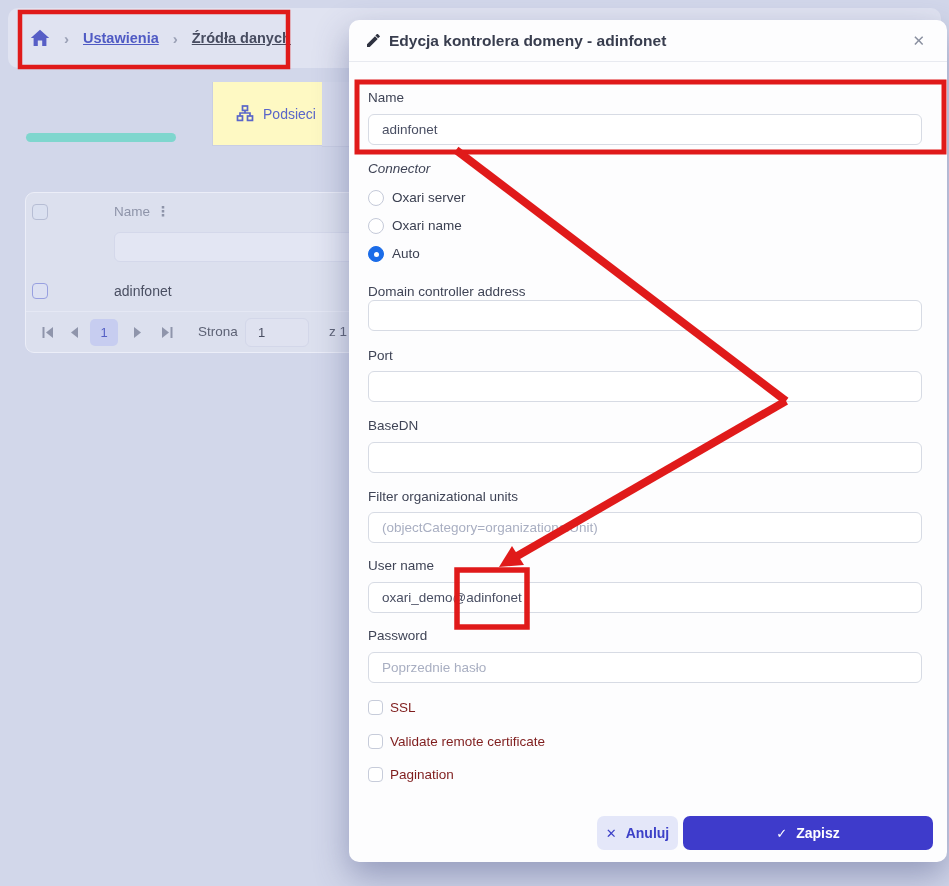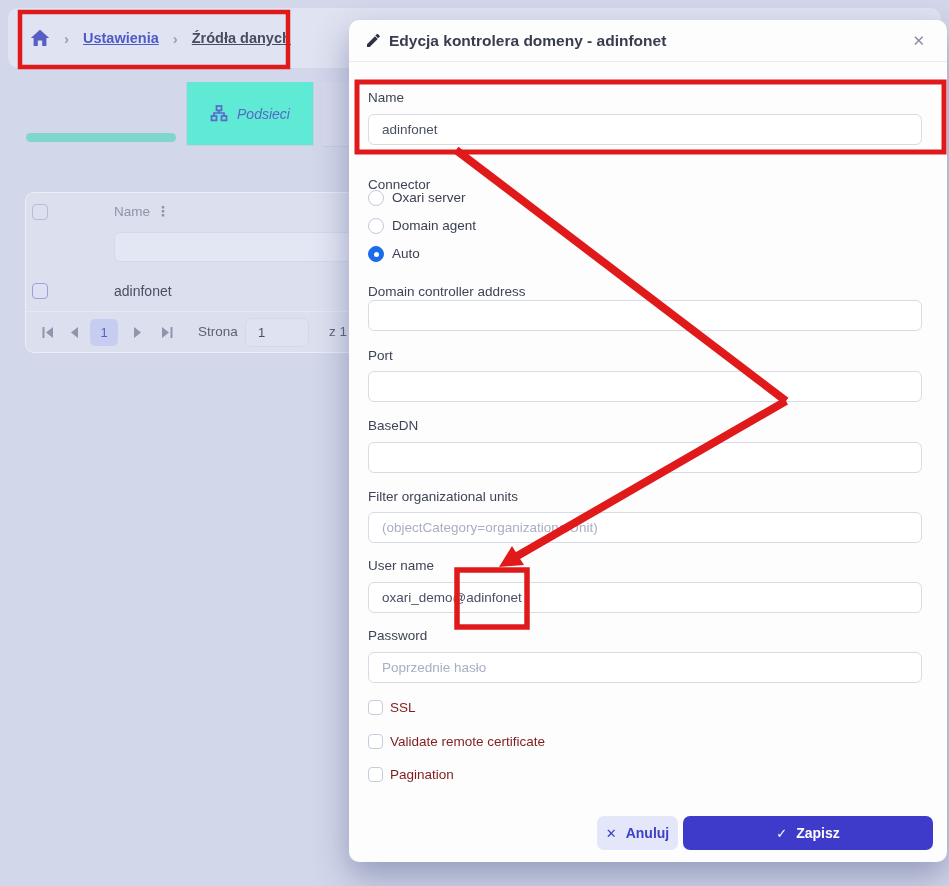--- a/index.html
+++ b/index.html
@@ -10,22 +10,22 @@
   
   .crumbbar{left:8px;top:8px;width:933px;height:60px;background:#e0e3f1;border-radius:10px;
             display:flex;align-items:center;padding-left:22px;box-sizing:border-box;gap:14px;}
   .crumb-link{font-size:14.5px;font-weight:700;color:#4f5ac4;text-decoration:underline;cursor:pointer;}
   .crumb-current{font-size:14.5px;font-weight:700;color:#474c60;text-decoration:underline;}
   .crumb-sep{color:#9ba1b6;font-size:15px;font-weight:700;}
 
   .tab{box-sizing:border-box;display:flex;align-items:center;justify-content:center;gap:9px;font-size:14px;}
   .tab-active{left:8px;top:82px;width:186px;height:64px;background:#e0e3f1;border-radius:9px 9px 0 0;color:#3c4153;}
   .tab-indicator{left:26px;top:133px;width:150px;height:9px;background:#7fd6ce;border-radius:5px;}
-  .tab-inactive{left:186px;top:82px;width:128px;height:64px;background:#5eead4;color:#5a66c9;
-                border-left:1px solid #c9cee3;border-right:1px solid #c9cee3;border-bottom:1px solid #c9cee3;font-style:italic;}
+  .tab-inactive{left:212px;top:82px;width:128px;height:64px;background:#fef9c3;color:#5a66c9;
+                border-left:1px solid #c9cee3;border-right:1px solid #c9cee3;border-bottom:1px solid #c9cee3;}
   .tab-sliver{left:322px;top:82px;width:30px;height:64px;background:#d6daec;border-bottom:1px solid #c9cee3;}
 
   
   .card{left:25px;top:192px;width:560px;height:161px;background:#dce0ee;border:1px solid #eceef8;
         border-radius:9px;box-sizing:border-box;}
   .cb{box-sizing:border-box;width:16px;height:16px;border-radius:4px;background:#dae0f0;border:1.5px solid #b6bdd4;}
   .cb-row{background:#dde1f2;border:1.5px solid #98a0e0;}
   .th-name{font-size:13.5px;color:#8e94a9;}
   .dots{color:#8e94a9;font-size:14px;font-weight:700;letter-spacing:0;}
   .filter-input{box-sizing:border-box;background:#e3e6f3;border:1px solid #d4d8ea;border-radius:6px;}
@@ -145,25 +145,25 @@
             <path d="M2 11.3V14h2.7l8-8-2.7-2.7-8 8zM14.7 4.3c.4-.4.4-1 0-1.4l-1.6-1.6c-.4-.4-1-.4-1.4 0l-1.3 1.3 2.7 2.7 1.6-1.6z" fill="#2e3240"></path>
           </svg>
       </span>
       <span class="modal-title">Edycja kontrolera domeny - adinfonet</span>
       <span class="modal-close">✕</span>
     </div>
 
     <span class="flabel" style="top:70px;">Name</span>
     <input class="finput" style="top: 94px;" readonly="" value="adinfonet">
 
-    <span class="flabel" style="top:157px;">Connector</span>
+    <span class="flabel" style="top:141px;font-style:italic;">Connector</span>
     <span class="radio" style="top:170px;"></span>
     <span class="opt-label" style="top:170px;">Oxari server</span>
     <span class="radio" style="top:198px;"></span>
-    <span class="opt-label" style="top:198px;">Domain agent</span>
+    <span class="opt-label" style="top:198px;">Oxari name</span>
     <span class="radio checked" style="top:226px;"></span>
     <span class="opt-label" style="top:226px;">Auto</span>
 
     <span class="flabel" style="top:244px;margin-top:20px;">Domain controller address</span>
     <input class="finput" style="top: 280px;" readonly="" value="">
 
     <span class="flabel" style="top:328px;">Port</span>
     <input class="finput" style="top: 351px;" readonly="" value="">
 
     <span class="flabel" style="top:398px;">BaseDN</span>

